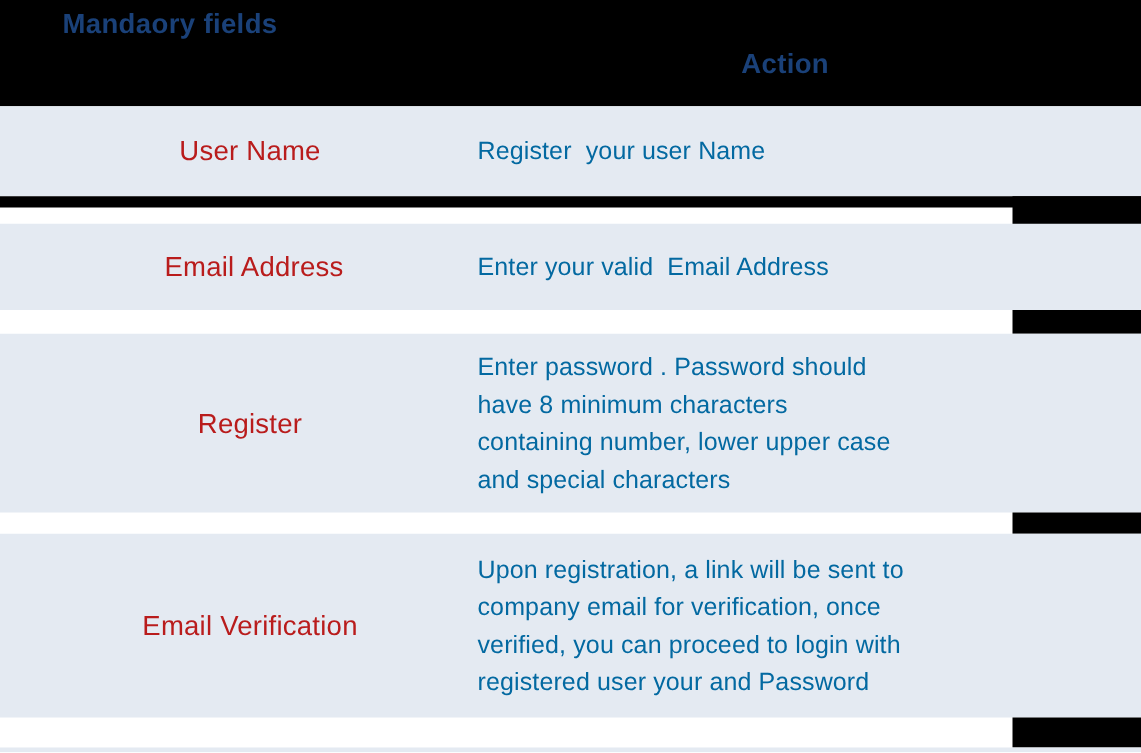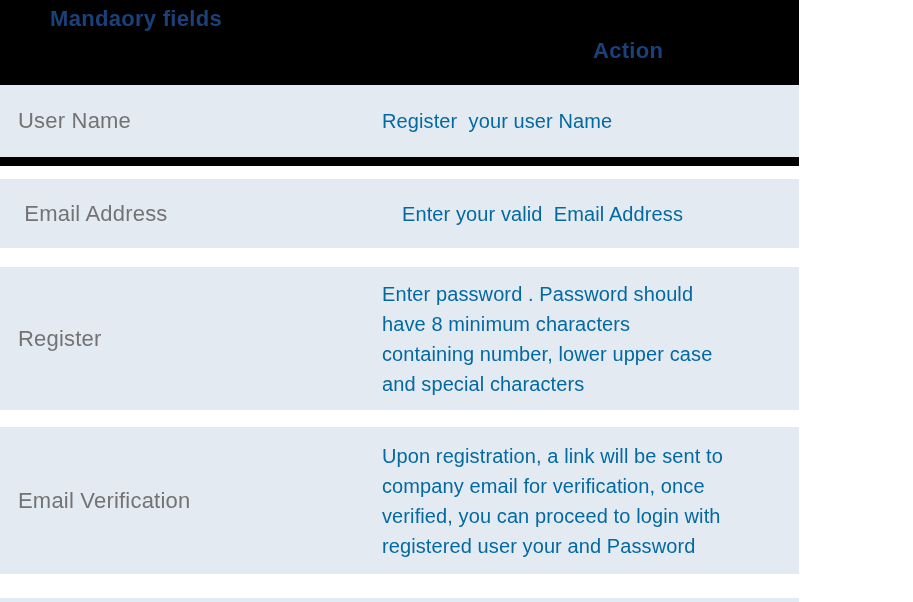--- a/index.html
+++ b/index.html
@@ -2,21 +2,21 @@
 <html><head>
 <meta charset="utf-8">
 <style>
   html, body {
     margin: 0;
     padding: 0;
     background: #ffffff;
   }
   .canvas {
     position: relative;
-    width: 799px;
+    width: 913px;
     height: 602px;
     background: #ffffff;
     overflow: hidden;
     font-family: "Liberation Sans", sans-serif;
   }
   .band {
     position: absolute;
     left: 0;
     width: 913px;
   }
@@ -41,34 +41,35 @@
   .row {
     background: #e4eaf2;
     display: flex;
     align-items: center;
   }
   .row .field {
     width: 382px;
     padding-left: 18px;
     box-sizing: border-box;
     font-size: 22px;
-    color: #737373;
+    color: #b91c1c;
     letter-spacing: 0.2px;
     white-space: pre-wrap;
+    text-align: center;
   }
   .row .action {
     flex: 1;
     font-size: 20px;
     line-height: 30px;
     color: #0369a1;
     letter-spacing: 0.1px;
     white-space: pre-wrap;
   }
   .row-1 { top: 85px;  height: 72px; }
-  .row-2 { top: 179px; height: 69px; gap: 20px; }
+  .row-2 { top: 179px; height: 69px; }
   .row-3 { top: 267px; height: 143px; }
   .row-4 { top: 427px; height: 147px; }
   
   .divider-bar {
     top: 157px;
     height: 9px;
     background: #000000;
   }
   .gap-block {
     position: absolute;

